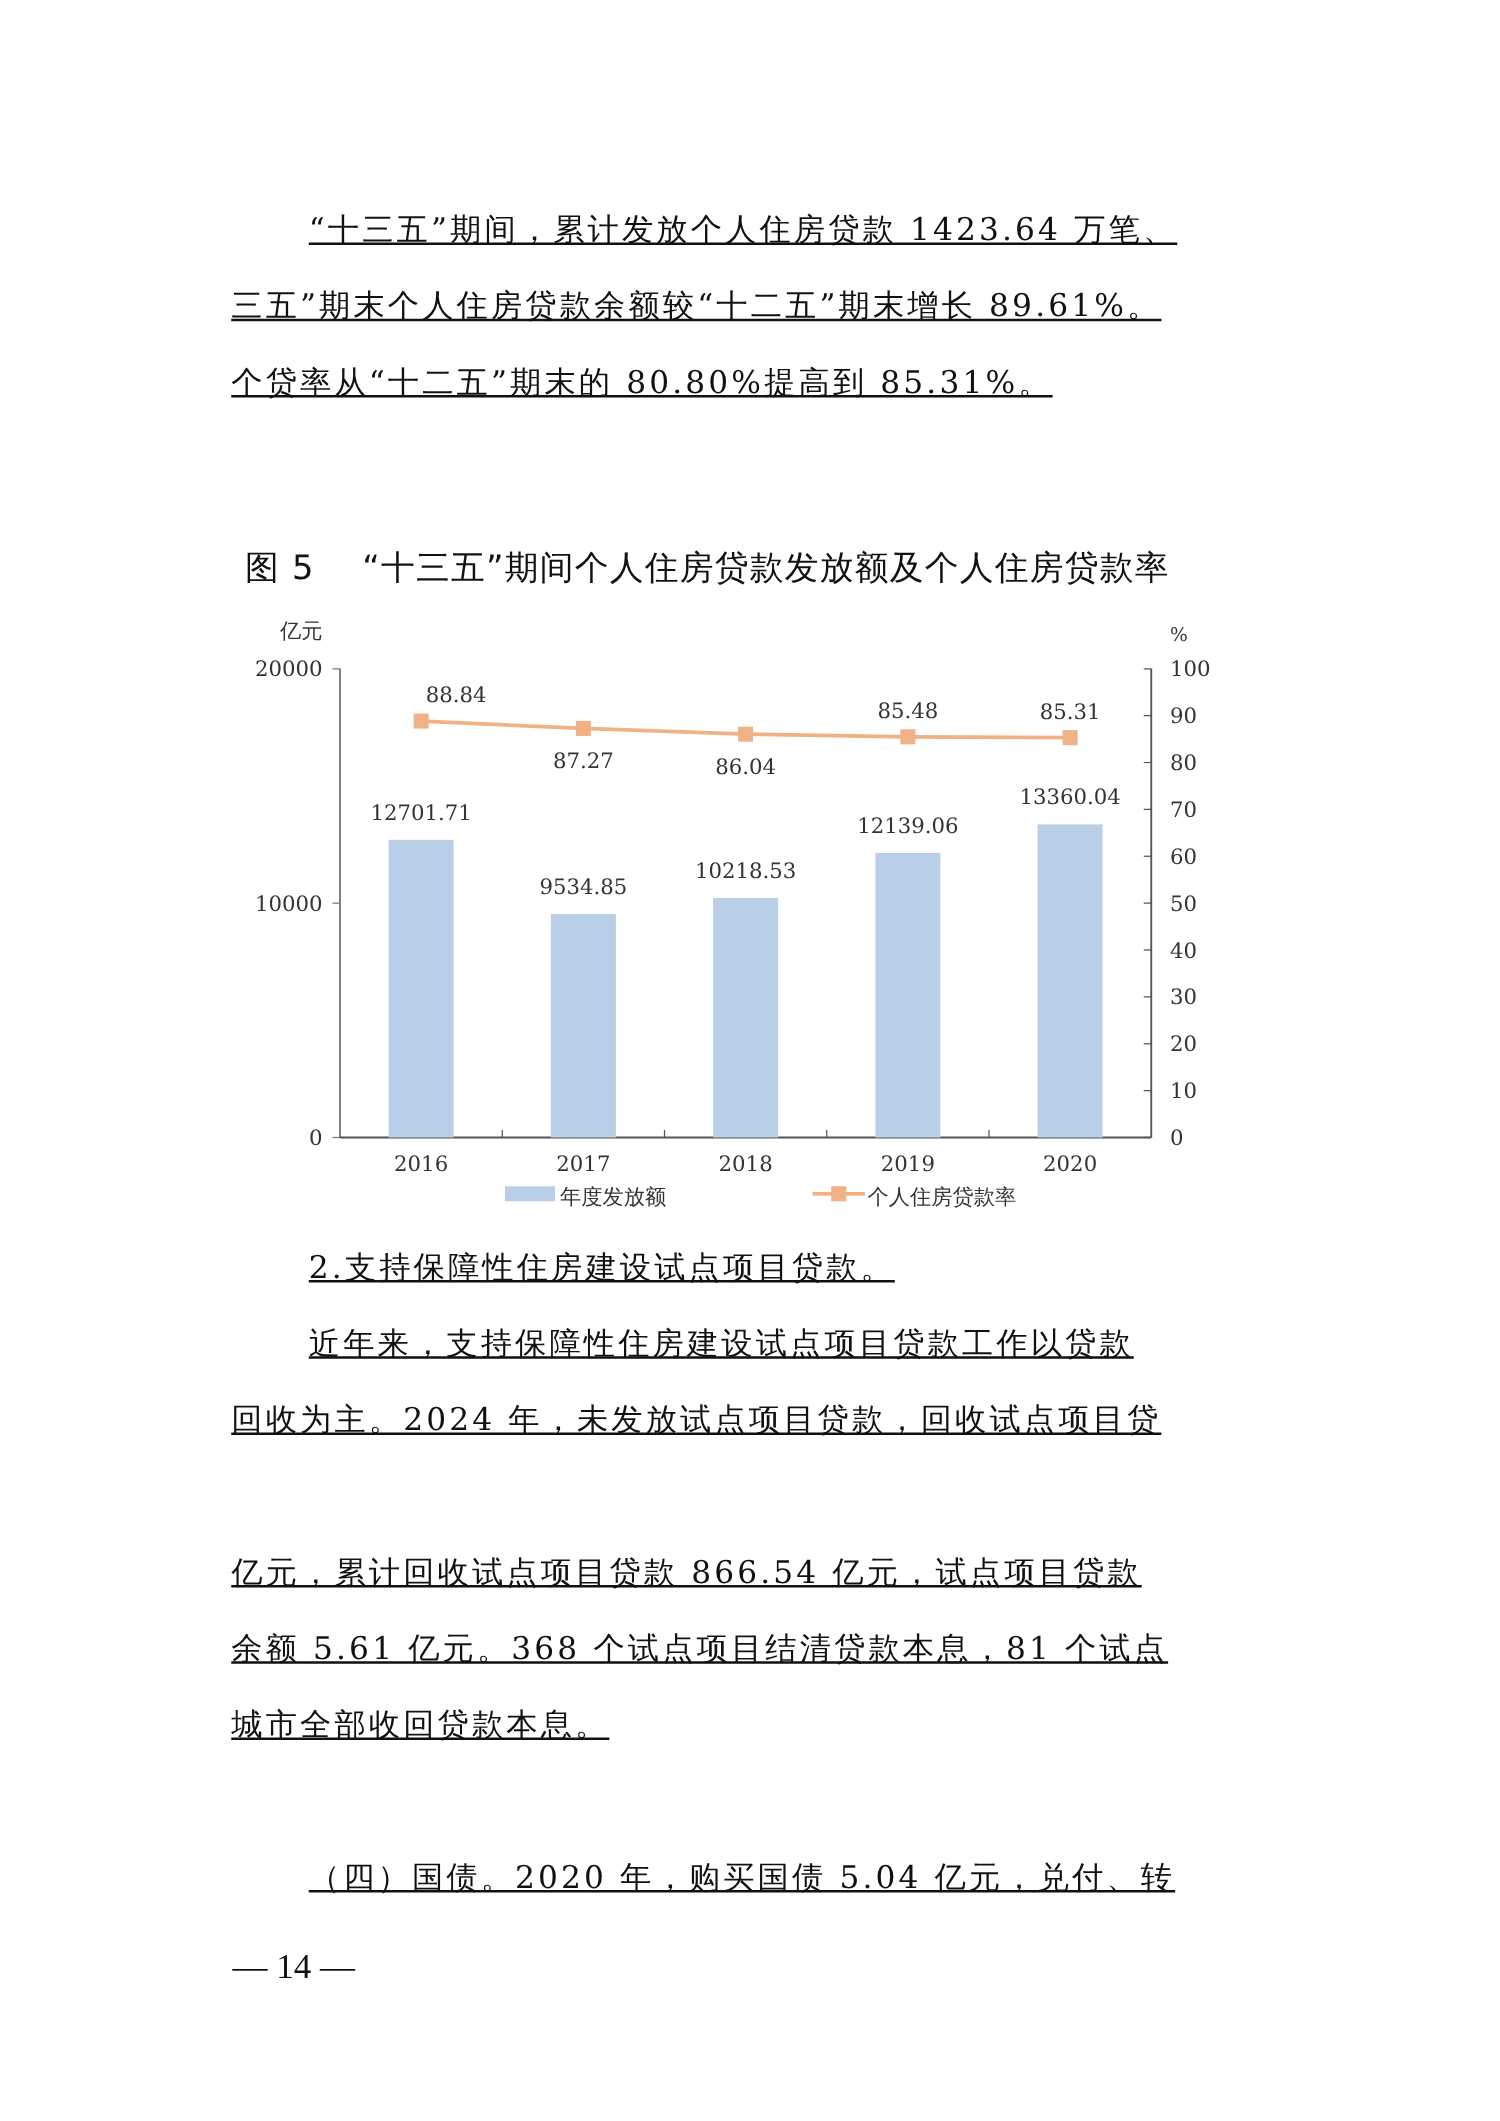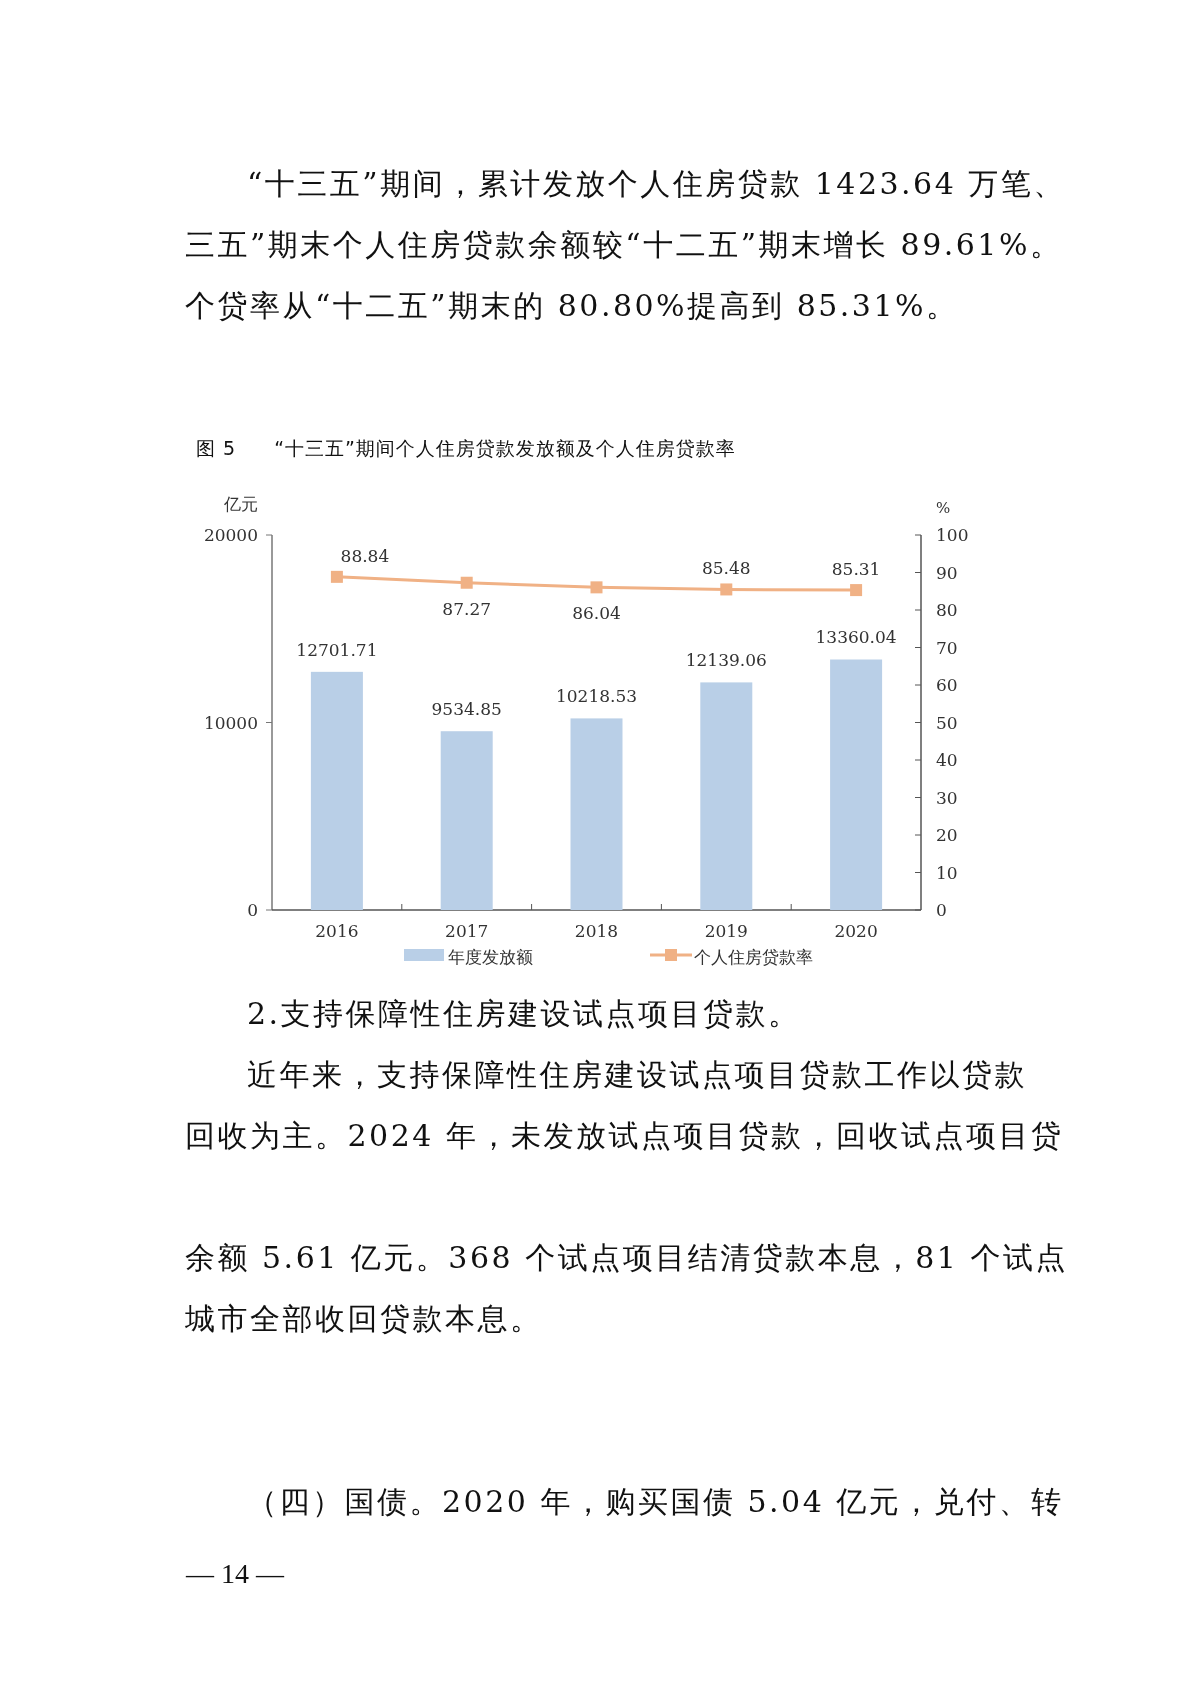--- a/index.html
+++ b/index.html
@@ -1,22 +1,22 @@
 <!DOCTYPE html>
 <html><head>
 <meta charset="utf-8">
 <style>
   html, body { margin:0; padding:0; background:#ffffff; }
   body { width:1200px; height:1697px; position:relative; overflow:hidden;
          font-family:"DejaVu Serif","Liberation Serif",serif; color:#111; }
-  .para { position:absolute; left:185px; width:840px; font-size:30px; line-height:61px;
-          letter-spacing:2.5px; text-align:justify; margin:0; }
+  .para { position:absolute; left:185px; width:840px; font-size:25px; line-height:61px;
+          letter-spacing:2.5px; text-align:justify; margin:0;text-decoration:underline; }
   .para .line { display:block; white-space:nowrap; height:61px; }
   .indent { padding-left:62px; }
-  .fig-title { position:absolute; left:196px; top:436px; font-size:19px; white-space:nowrap;
+  .fig-title { position:absolute; left:196px; top:436px; font-size:27px; white-space:nowrap;
                font-family:"DejaVu Sans","Liberation Sans",sans-serif; letter-spacing:1px; }
   .fig-title .num { margin-right:38px; }
   .chart { position:absolute; left:190px; top:490px; width:810px; height:490px; }
   .chart svg text { font-family:"DejaVu Serif","Liberation Serif",serif; fill:#333; }
   .footer { position:absolute; left:186px; top:1558px; font-size:28px; white-space:nowrap;
             font-family:"Liberation Serif",serif; }
 </style>
 </head>
 <body>
 
@@ -106,20 +106,21 @@
 <div class="para" style="top:983px;">
   <span class="line indent">2.支持保障性住房建设试点项目贷款。</span>
 </div>
 
 <div class="para" style="top:1044px;">
   <span class="line indent">近年来，支持保障性住房建设试点项目贷款工作以贷款</span>
   <span class="line">回收为主。2024 年，未发放试点项目贷款，回收试点项目贷</span>
 </div>
 
 <div class="para" style="top:1227px;">
+  <span class="line">亿元，累计回收试点项目贷款 866.54 亿元，试点项目贷款</span>
   <span class="line">余额 5.61 亿元。368 个试点项目结清贷款本息，81 个试点</span>
   <span class="line">城市全部收回贷款本息。</span>
 </div>
 
 <div class="para" style="top:1471px;">
   <span class="line indent">（四）国债。2020 年，购买国债 5.04 亿元，兑付、转</span>
 </div>
 
 <div class="footer">— 14 —</div>
 

